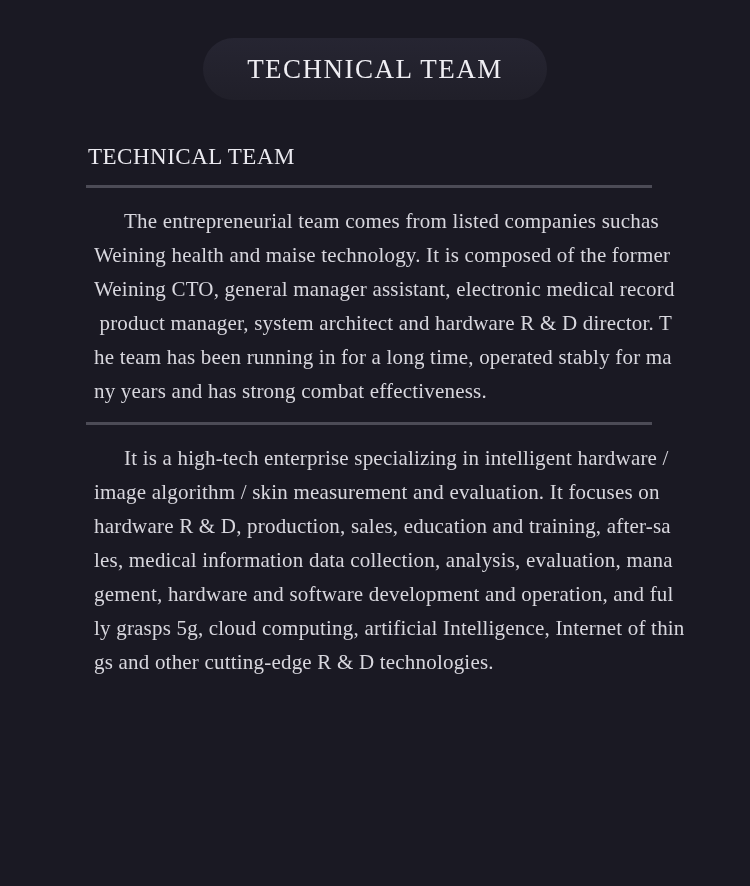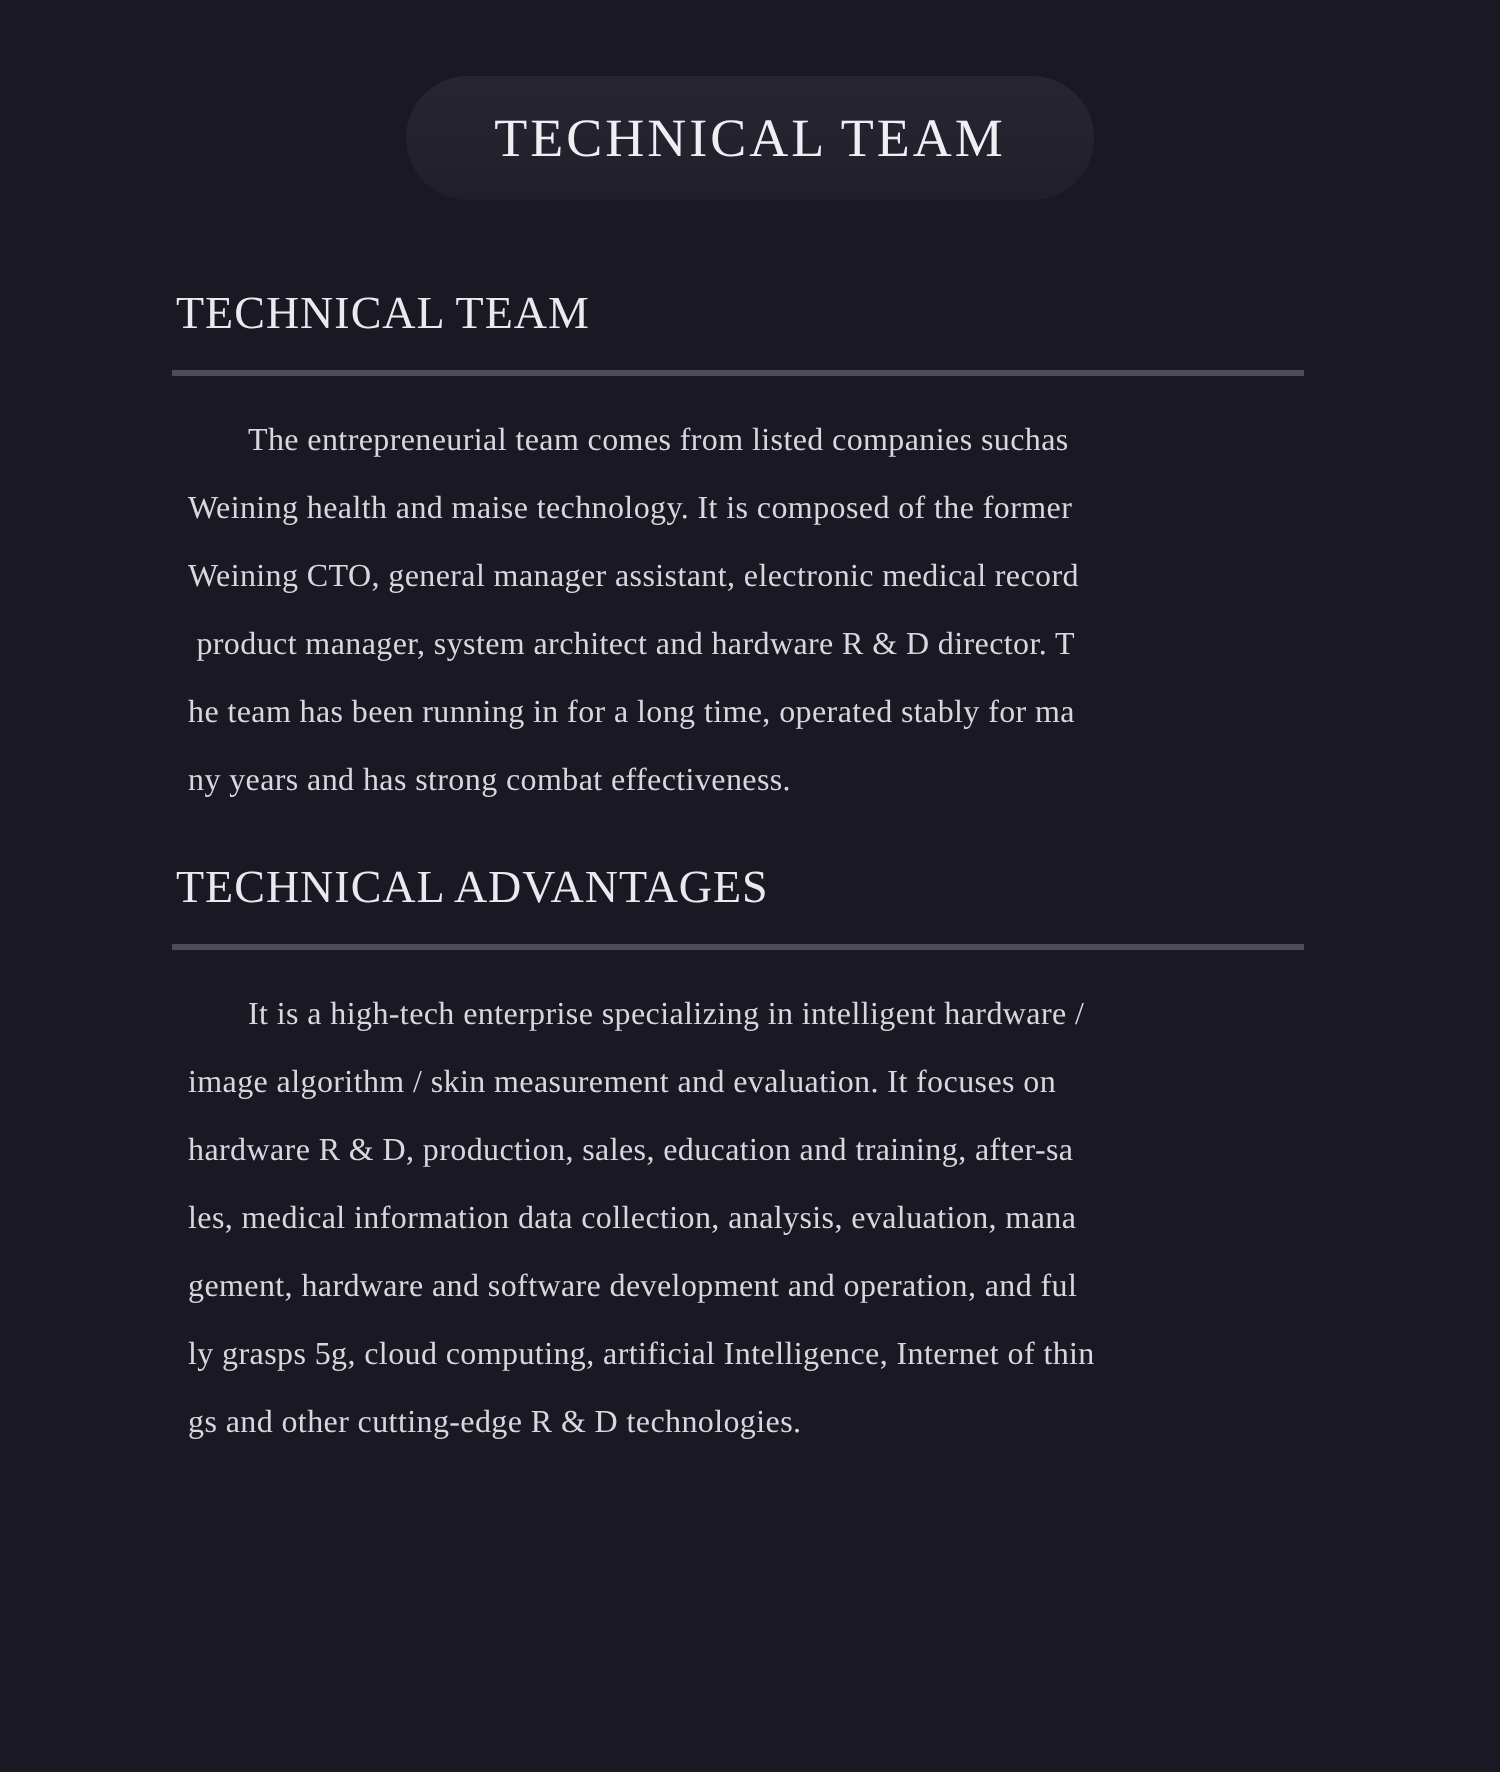--- a/index.html
+++ b/index.html
@@ -52,21 +52,21 @@
     margin-top: 14px;
     background: #4c4b56;
     border: none;
   }
   .paragraphs {
     margin-top: 16px;
     margin-left: 8px;
   }
   .para {
     margin: 0;
-    font-size: 16px;
+    font-size: 21px;
     line-height: 34px;
     color: #d8d7de;
     letter-spacing: 0.2px;
     white-space: pre;
     text-indent: 30px;
   }
 </style>
 </head>
 <body>
 
@@ -80,21 +80,20 @@
   <div class="divider"></div>
   <div class="paragraphs">
     <p class="para">The entrepreneurial team comes from listed companies suchas
 Weining health and maise technology. It is composed of the former
 Weining CTO, general manager assistant, electronic medical record
  product manager, system architect and hardware R &amp; D director. T
 he team has been running in for a long time, operated stably for ma
 ny years and has strong combat effectiveness.</p>
   </div>
 
-  <h2 class="section-heading second">TECHNICAL ADVANTAGES</h2>
   <div class="divider"></div>
   <div class="paragraphs">
     <p class="para">It is a high-tech enterprise specializing in intelligent hardware /
 image algorithm / skin measurement and evaluation. It focuses on
 hardware R &amp; D, production, sales, education and training, after-sa
 les, medical information data collection, analysis, evaluation, mana
 gement, hardware and software development and operation, and ful
 ly grasps 5g, cloud computing, artificial Intelligence, Internet of thin
 gs and other cutting-edge R &amp; D technologies.</p>
   </div>

